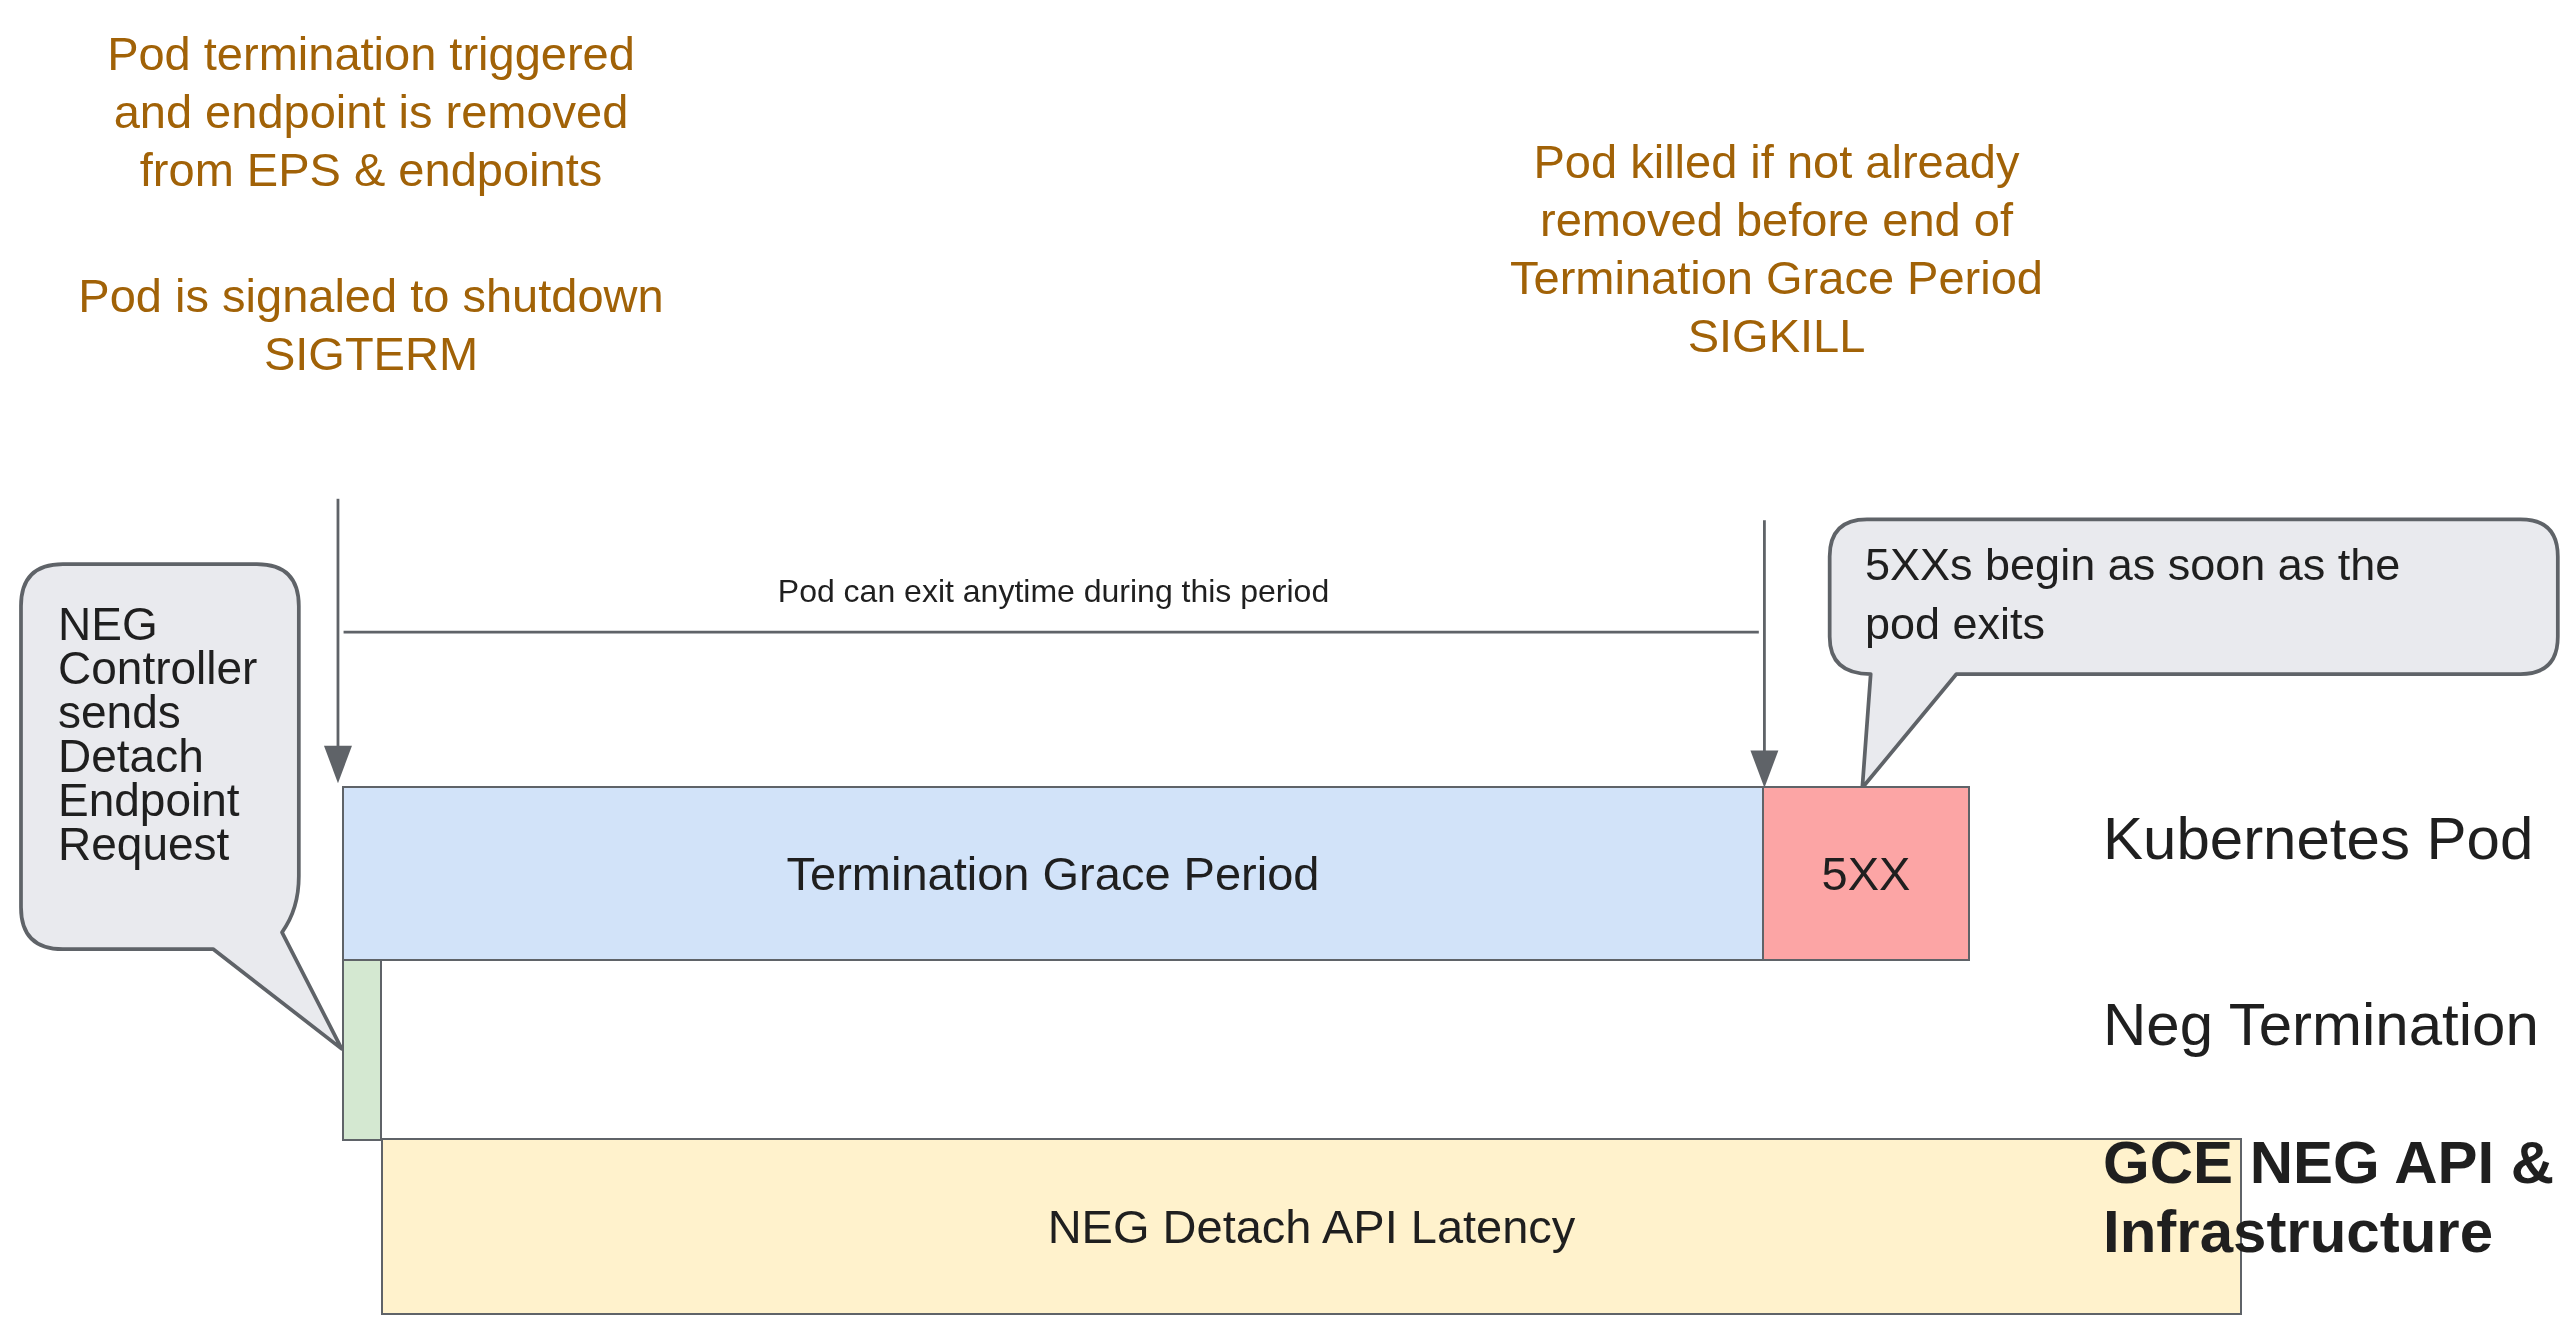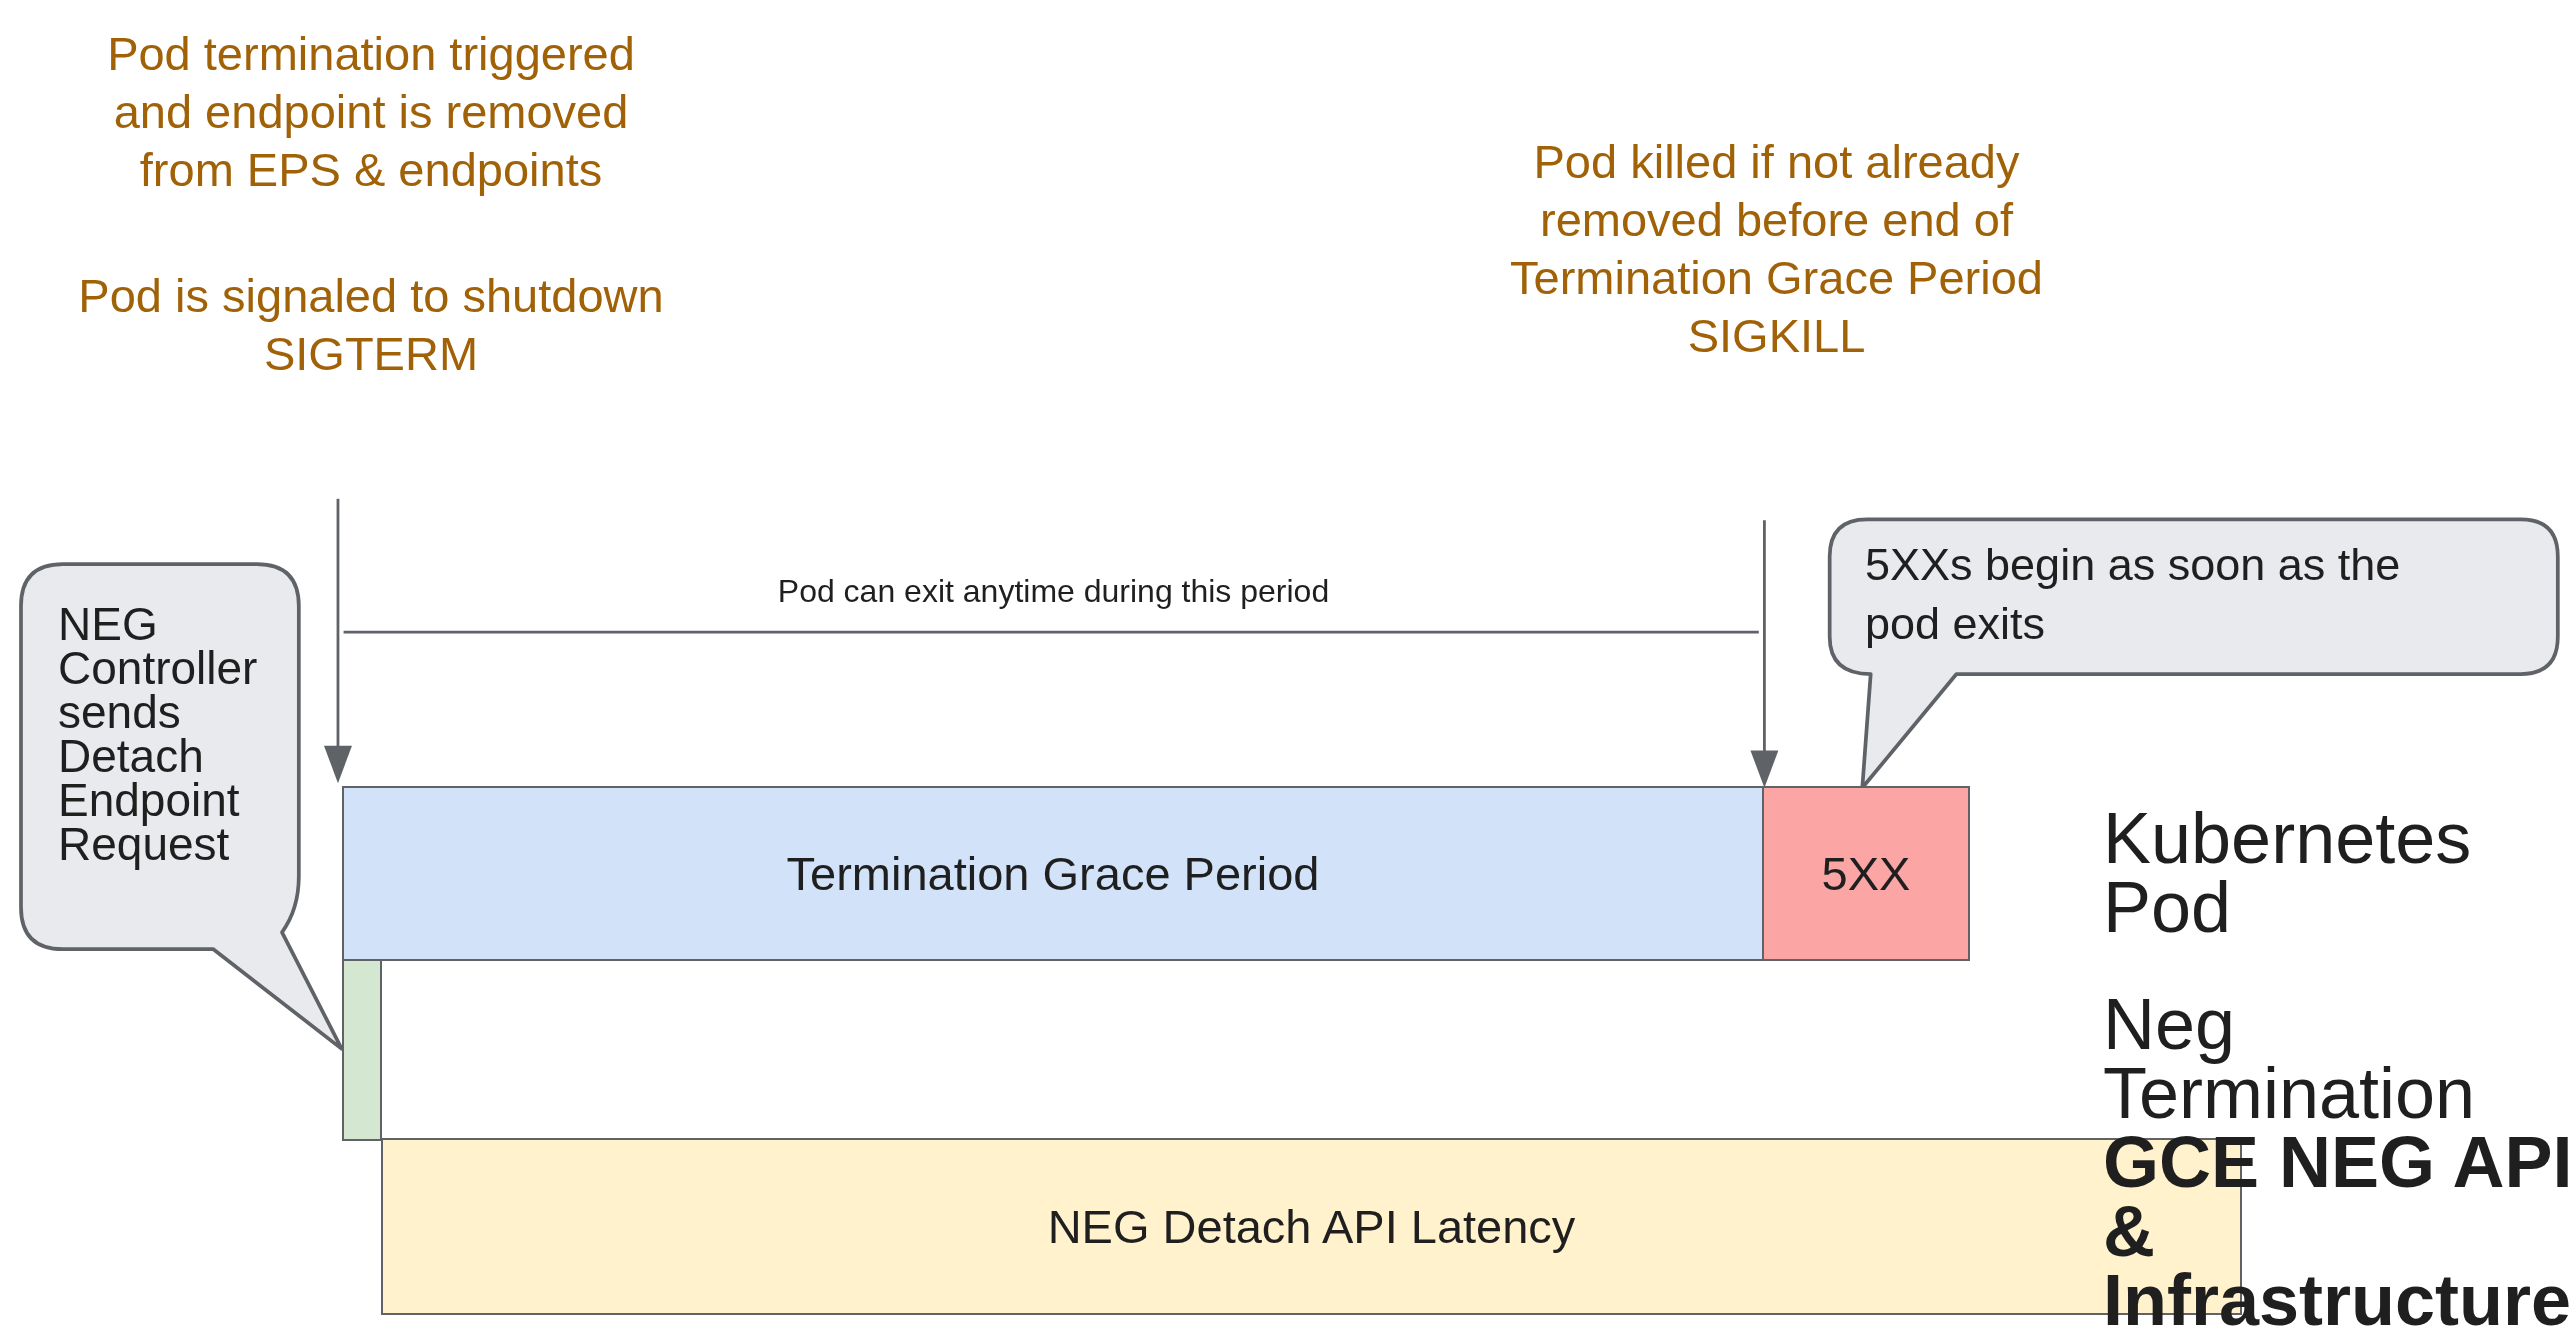--- a/index.html
+++ b/index.html
@@ -31,21 +31,21 @@
     display:flex;
     align-items:center;
     justify-content:center;
     font-size:47px;
   }
   .bar-blue{background:#d2e3f9;}
   .bar-pink{background:#fca5a5;}
   .bar-green{background:#d4e8d1;}
   .bar-yellow{background:#fff2cc;}
   .row-label{
-    font-size:72px;
+    font-size:60px;
     line-height:69px;
     white-space:pre-line;
     color:#1f1f1f;
   }
   .callout-text{
     white-space:pre-line;
     color:#1f1f1f;
   }
   .callout-text.left{
     font-size:46px;

